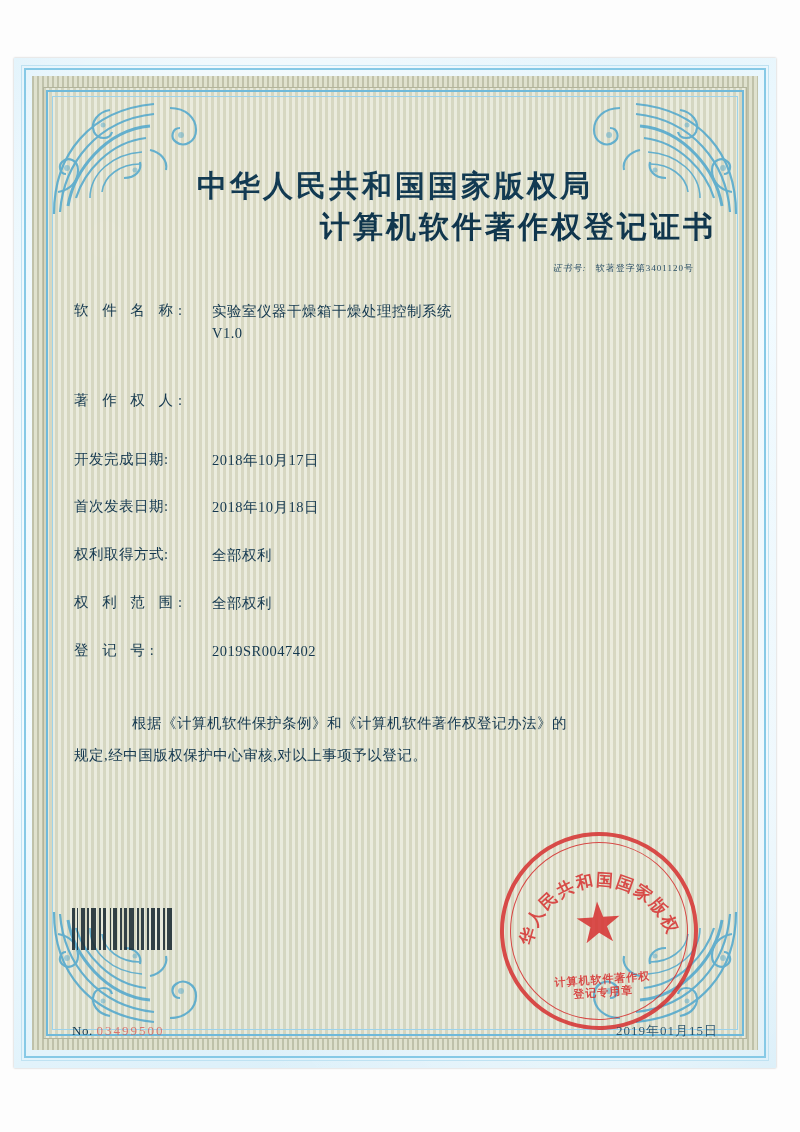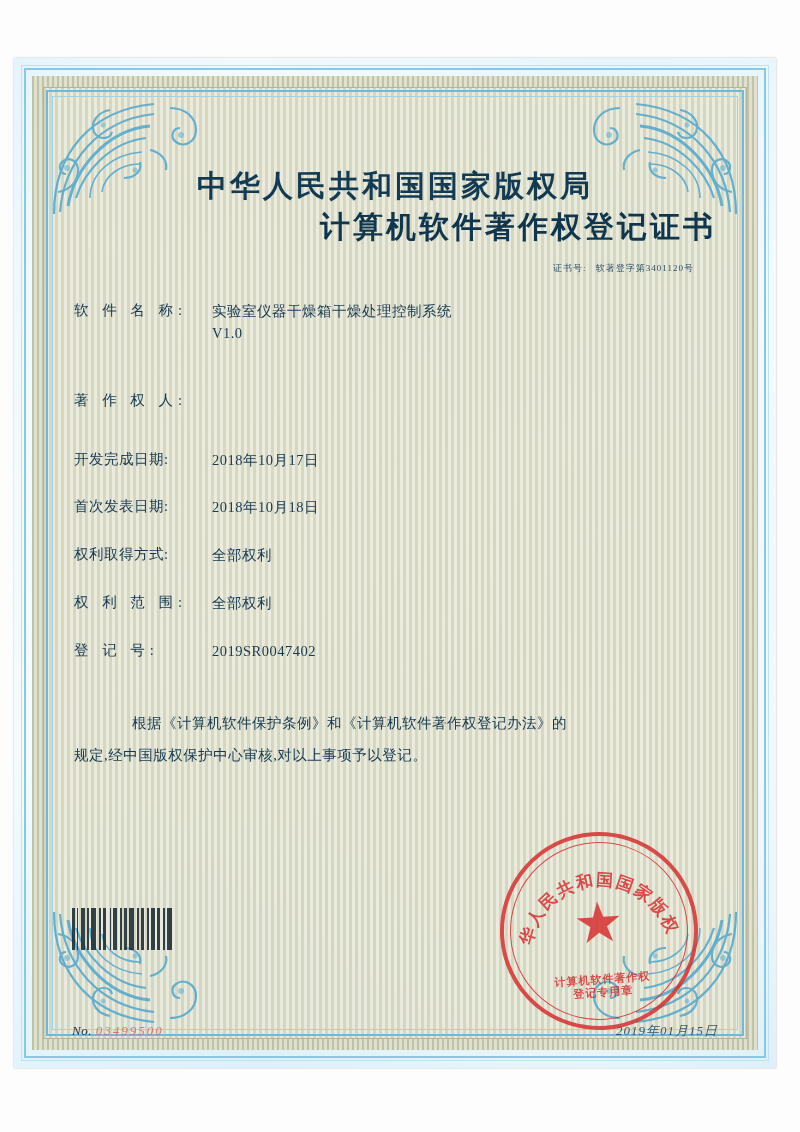--- a/index.html
+++ b/index.html
@@ -133,21 +133,21 @@
   }
 
   .cert-no-line {
     margin-top: 14px;
     text-align: right;
     padding-right: 22px;
     font-size: 9px;
     color: #2a4f66;
     letter-spacing: 1px;
   }
-  .cert-no-line .lbl { margin-right: 6px; }
+  .cert-no-line .lbl { margin-right: 6px; font-style: italic; }
 
   .field {
     display: flex;
     align-items: flex-start;
     margin-top: 20px;
     font-size: 14.5px;
     color: #14384f;
   }
   .field .k {
     width: 138px;
@@ -238,21 +238,20 @@
   .footer {
     position: absolute;
     left: 58px;
     right: 58px;
     bottom: 28px;
     display: flex;
     justify-content: space-between;
     align-items: baseline;
     font-size: 13px;
     color: #14384f;
-    font-style: italic;
   }
   .footer .no {
     letter-spacing: 0.5px;
   }
   .footer .no .num {
     color: #d9534f;
     letter-spacing: 2px;
     opacity: 0.75;
   }
   .footer .date {

